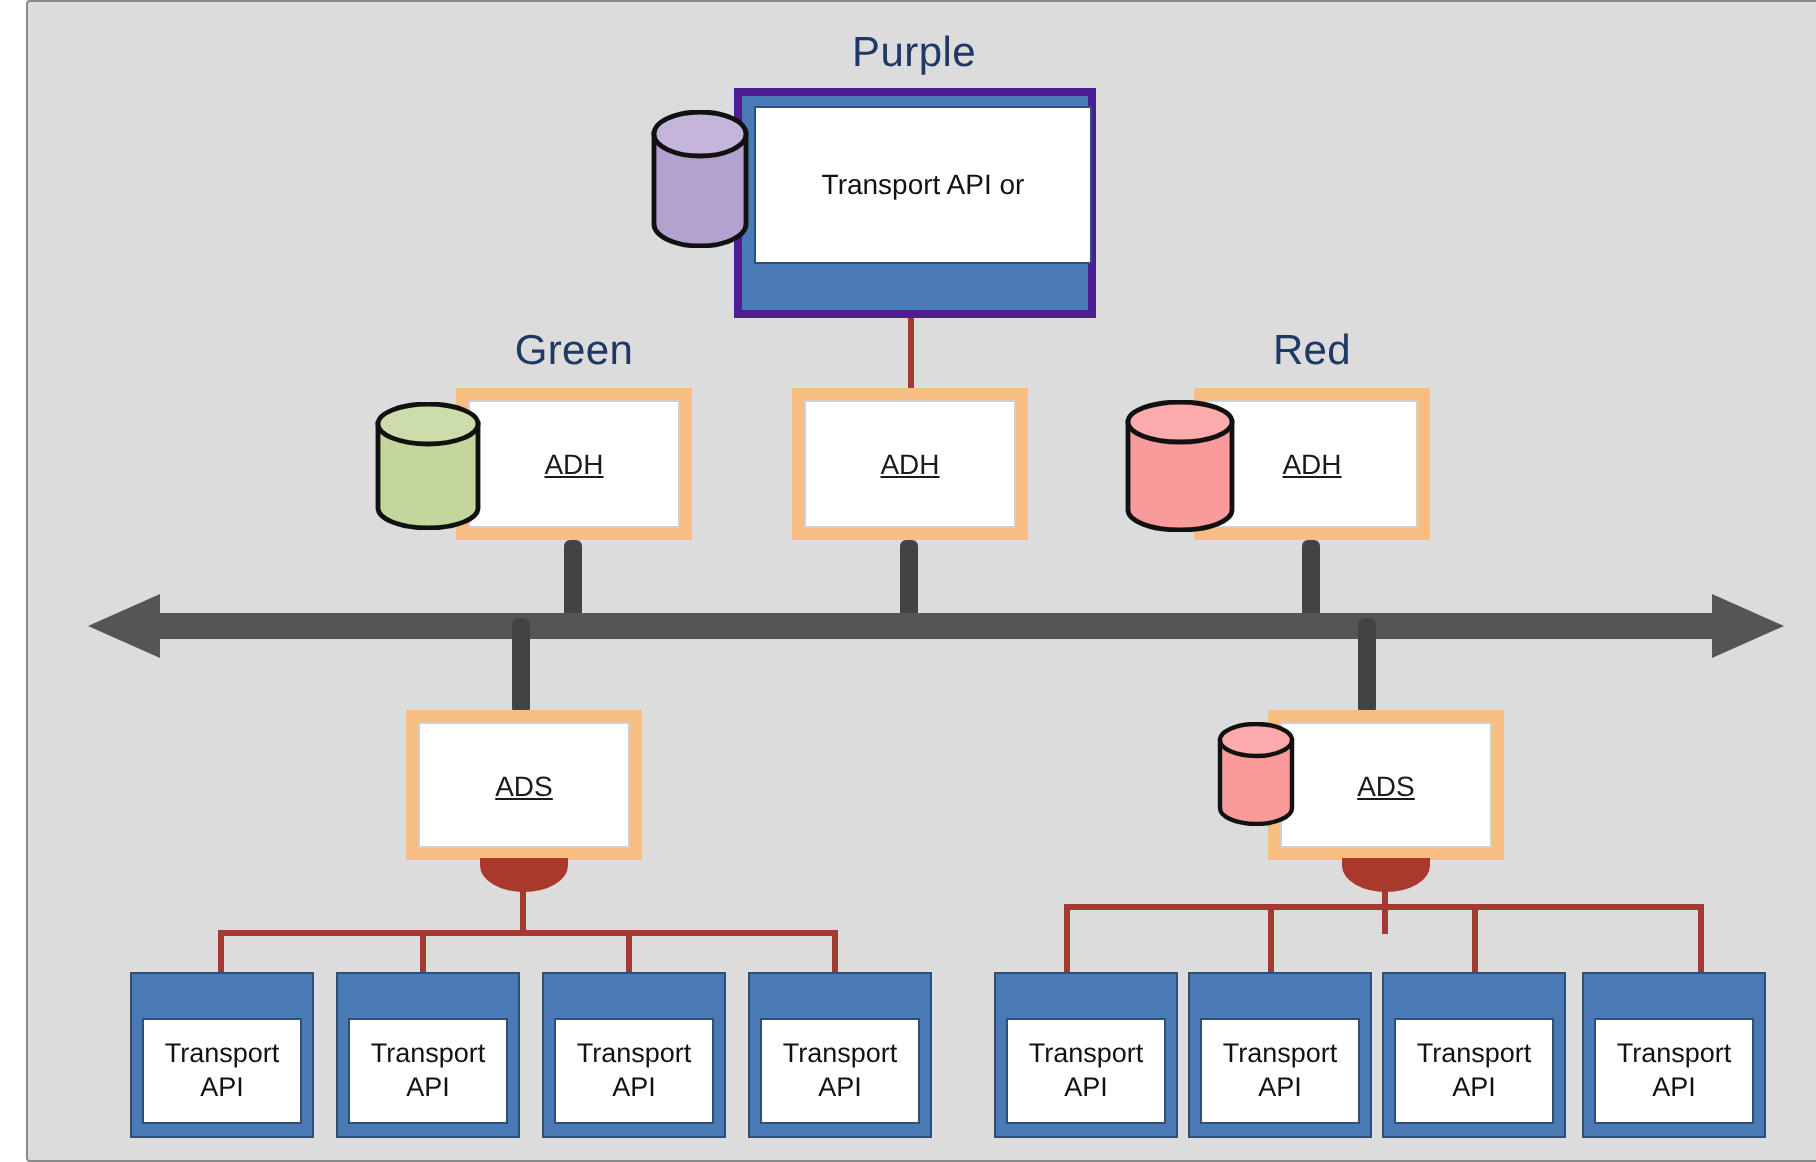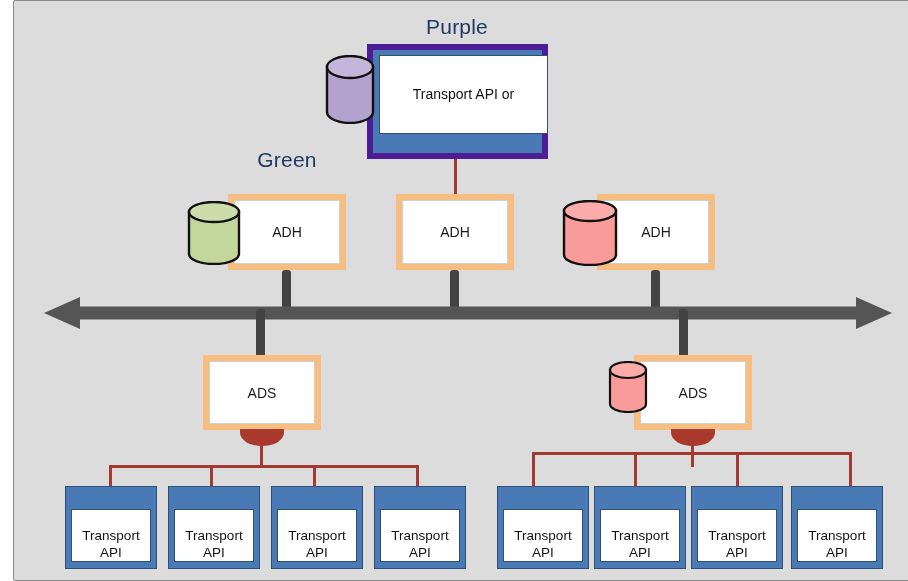--- a/index.html
+++ b/index.html
@@ -31,21 +31,21 @@
     font-family: "Liberation Sans", sans-serif;
     text-align: center;
     white-space: nowrap;
     letter-spacing: 0.2px;
   }
 
   
   .blueframe {
     position: absolute;
     background: #4a7ab5;
-    border: 6px solid #4c1d95;
+    border: 4px solid #4c1d95;
     box-sizing: border-box;
   }
   .blueframe > .inner {
     position: absolute;
     background: #ffffff;
     border: 1px solid #2f4f73;
     box-sizing: border-box;
     display: flex;
     align-items: center;
     justify-content: center;
@@ -65,20 +65,21 @@
     width: 100%;
     height: 100%;
     background: #ffffff;
     border: 1px solid #cfcfcf;
     box-sizing: border-box;
     display: flex;
     align-items: center;
     justify-content: center;
     color: #1a1a1a;
     font-size: 14px;
+    text-decoration: underline;
   }
 
   
   .cyl {
     position: absolute;
   }
   .stem {
     position: absolute;
     background: #434343;
     border-radius: 3px;
@@ -106,35 +107,36 @@
   .tapi > .inner {
     position: absolute;
     left: 5px;
     right: 5px;
     top: 22px;
     bottom: 6px;
     background: #ffffff;
     border: 1px solid #2f4f73;
     box-sizing: border-box;
     display: flex;
-    align-items: flex-end;
+    align-items: center;
     justify-content: center;
     text-align: center;
     color: #121212;
     font-size: 13.5px;
     line-height: 1.22;
   }
 </style>
 </head>
 <body>
 
 <div id="canvas">
 
   <div class="zone-label" style="left:353px; top:14px; width:180px;">Purple</div>
-  <div class="zone-label" style="left:214px; top:147px; width:118px;">Green</div>
+  <div class="zone-label" style="left:214px; top:163px; width:118px;">Green</div>
+  <div class="zone-label" style="left:583px; top:163px; width:118px;">Red</div>
 
   <div class="rline" style="left:440px; top:157px; width:3px; height:37px;"></div>
 
   <div class="blueframe" style="left:353px; top:43px; width:181px; height:115px;">
     <div class="inner" style="left:6px; top:5px; width:169px; height:79px; font-size:14px;">
       <div>
         <div>Transport API or</div>
       </div>
     </div>
   </div>

